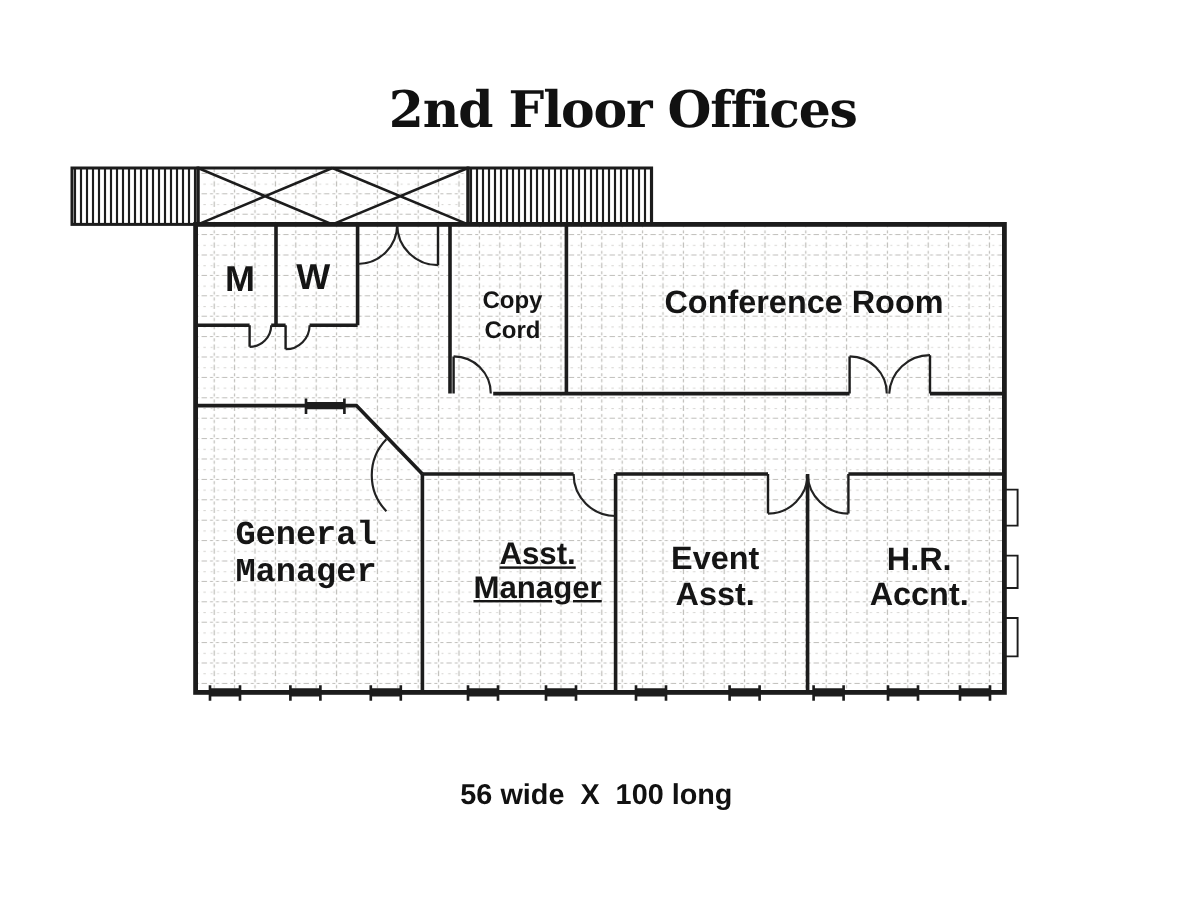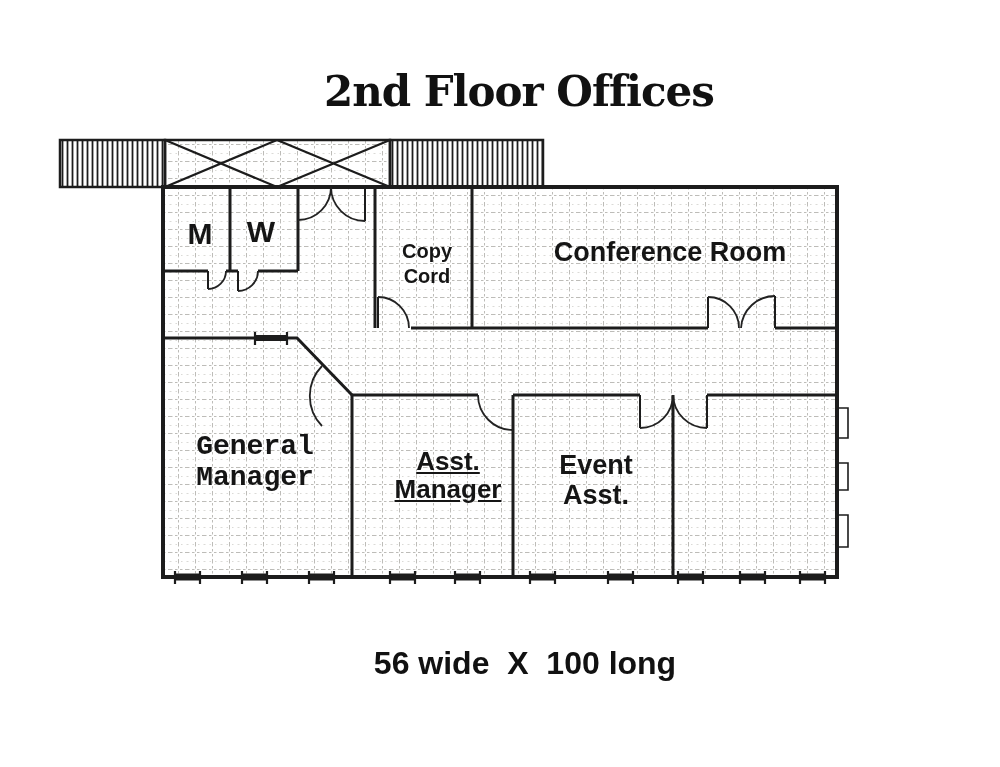--- a/index.html
+++ b/index.html
@@ -13,21 +13,21 @@
   .room-label .ln{display:block;}
   .lbl-m{left:200px;top:233px;font-size:30px;}
   .lbl-w{left:261px;top:231px;font-size:30px;}
   .lbl-copy{left:427px;top:264px;font-size:20px;line-height:25px;}
   .lbl-conf{left:643px;top:253px;font-size:27px;margin-left:27px;}
   .lbl-gm{left:255px;top:462px;font-size:28px;line-height:31px;font-family:Liberation Mono, monospace;}
   .lbl-asst{left:448px;top:475px;font-size:26px;line-height:28px;text-decoration:underline;}
   .lbl-event{left:596px;top:480px;font-size:27px;line-height:30px;text-align:center;}
   .lbl-hr{left:766px;top:481px;font-size:27px;line-height:29px;}
   .footer-line{position:absolute;transform:translate(-50%,-50%);font-weight:bold;
-               color:#111;font-size:32px;white-space:pre;margin-left:28px;}
+               color:#111;font-size:24px;white-space:pre;}
   .fl-1{left:497px;top:663px;}
   .fl-2{left:497px;top:694px;}
   svg{position:absolute;left:0;top:0;}
 </style>
 </head>
 <body>
 
 <div class="canvas">
 
   <svg width="1000" height="767" viewBox="0 0 1000 767">
@@ -113,16 +113,20 @@
   <div class="room-label lbl-asst">
     <span class="ln">Asst.</span>
     <span class="ln">Manager</span>
   </div>
 
   <div class="room-label lbl-event">
     <span class="ln">Event</span>
     <span class="ln">Asst.</span>
   </div>
 
+  <div class="room-label lbl-hr">
+    <span class="ln">H.R.</span>
+    <span class="ln">Accnt.</span>
+  </div>
 
   <div class="footer-line fl-1">56 wide  X  100 long</div>
 
 </div>
 
 </body></html>

